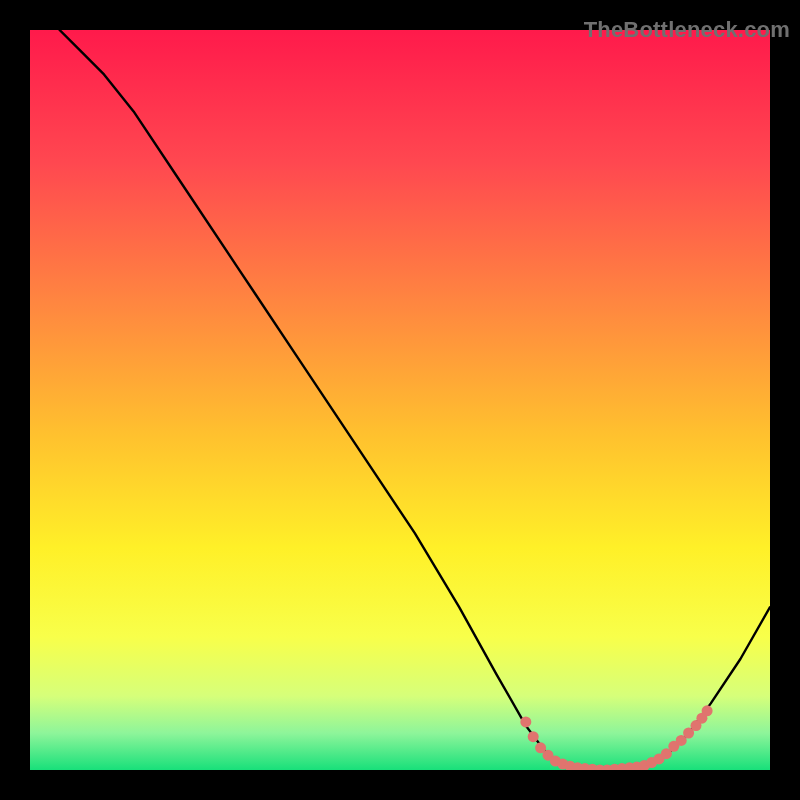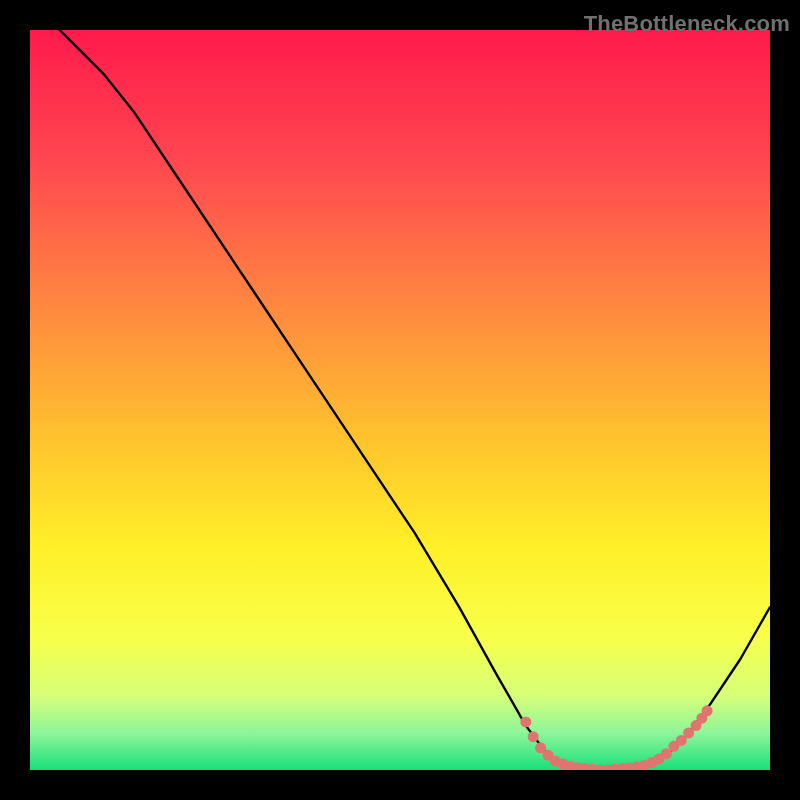--- a/index.html
+++ b/index.html
@@ -12,21 +12,21 @@
     overflow: hidden;
   }
   .frame {
     position: relative;
     width: 800px;
     height: 800px;
     background: #000;
   }
   .attribution {
     position: absolute;
-    top: 11px;
+    top: 17px;
     right: 10px;
     color: #707070;
     font-size: 22px;
     font-weight: 600;
     letter-spacing: 0.2px;
     z-index: 5;
   }
   .plot-area {
     position: absolute;
     left: 30px;

